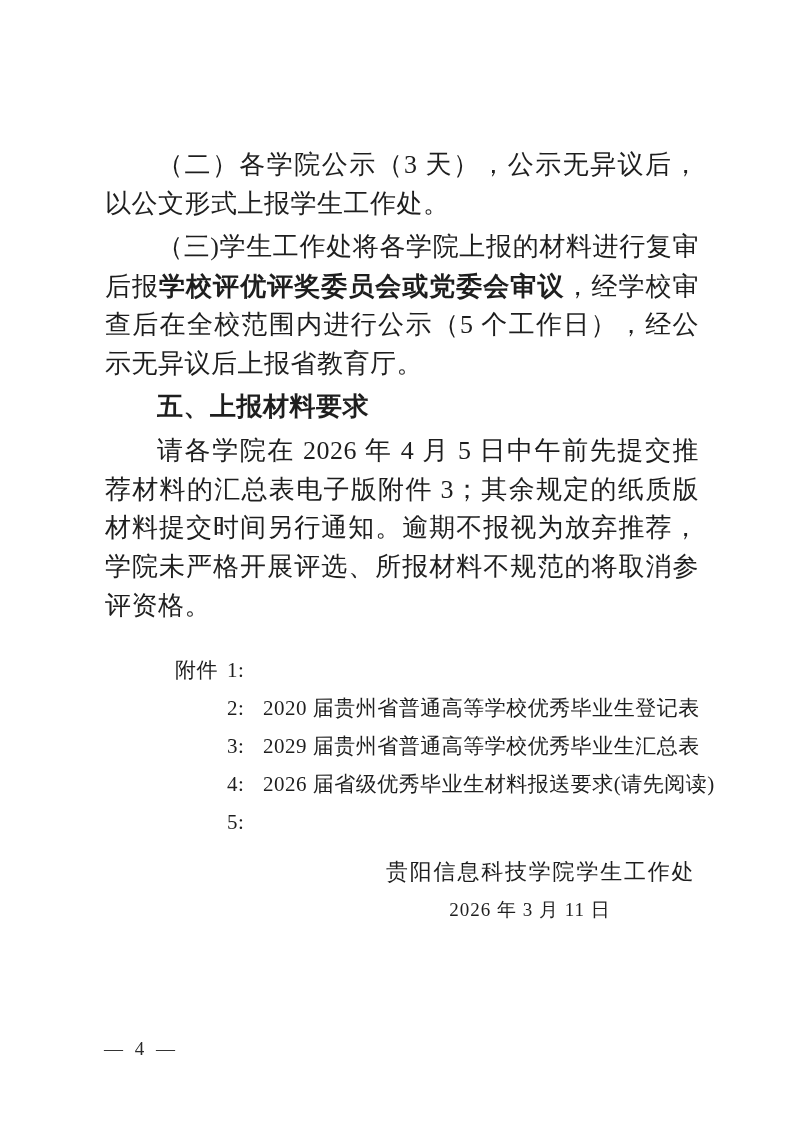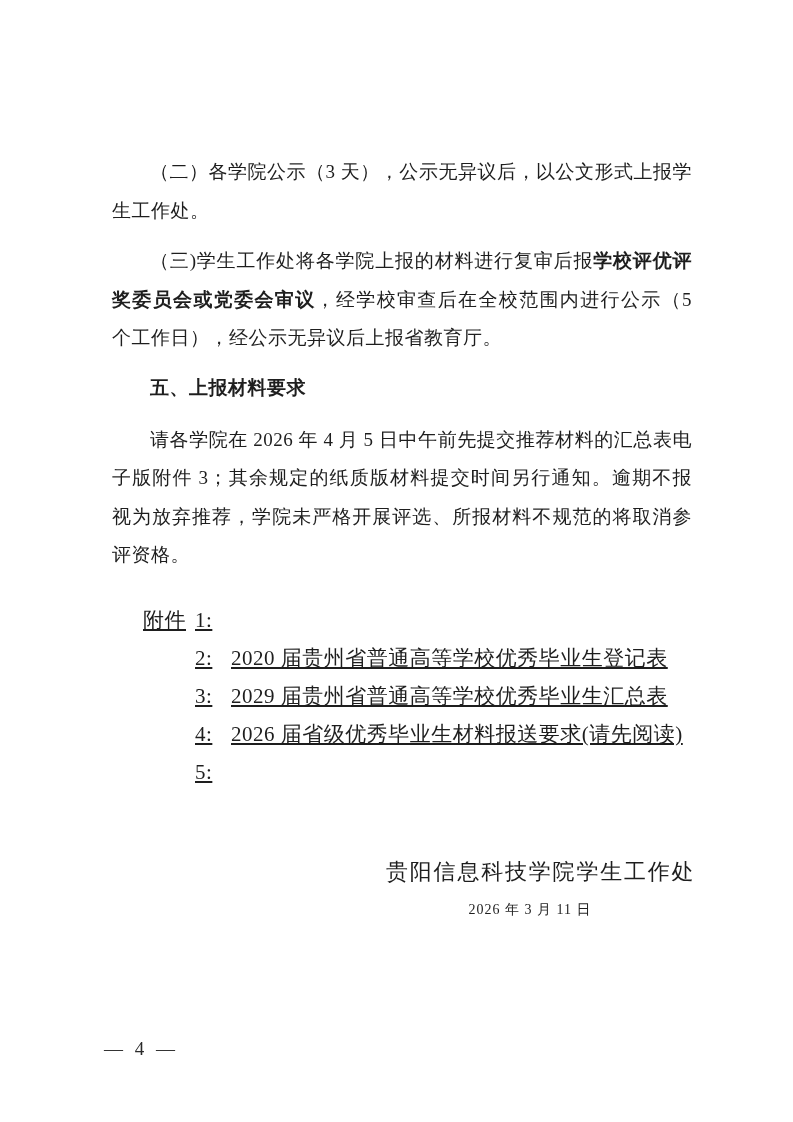--- a/index.html
+++ b/index.html
@@ -16,43 +16,42 @@
     font-family: "Liberation Serif", serif;
     color: #1e1e1e;
   }
   .body-text {
     position: absolute;
     left: 100px;
     top: 141px;
     width: 604px;
   }
   .para {
-    margin: 12px;
-    font-size: 19px;
+    margin: 5px;
+    font-size: 26px;
     line-height: 38.6px;
     text-align: justify;
     text-justify: inter-character;
     text-indent: 2em;
     letter-spacing: 0.5px;
   }
   .hei {
     font-family: "Liberation Sans", sans-serif;
     font-weight: bold;
   }
   .heading {
     font-family: Liberation Mono, monospace;
     font-weight: bold;
     text-align: left;
   }
   .att-list {
     margin-top: 26px;
-    margin-left: 43px;
+    margin-left: 75px;
     font-size: 21px;
     letter-spacing: 0.5px;
-    text-decoration: underline;
   }
   .att-row {
     display: grid;
     grid-template-columns: 52px 36px auto;
     line-height: 38px;
   }
   .att-label { white-space: nowrap; }
   .att-num { white-space: nowrap; }
   .att-title { white-space: nowrap; }
   .signature {
@@ -62,21 +61,21 @@
     width: 288px;
   }
   .sig-org {
     font-size: 22px;
     letter-spacing: 1.8px;
     white-space: nowrap;
     line-height: 28px;
   }
   .sig-date {
     margin-top: 10px;
-    font-size: 14px;
+    font-size: 19px;
     letter-spacing: 1px;
     text-align: center;
     white-space: nowrap;
     line-height: 28px;
   }
   .page-number {
     position: absolute;
     left: 104px;
     top: 1038px;
     font-size: 19px;

